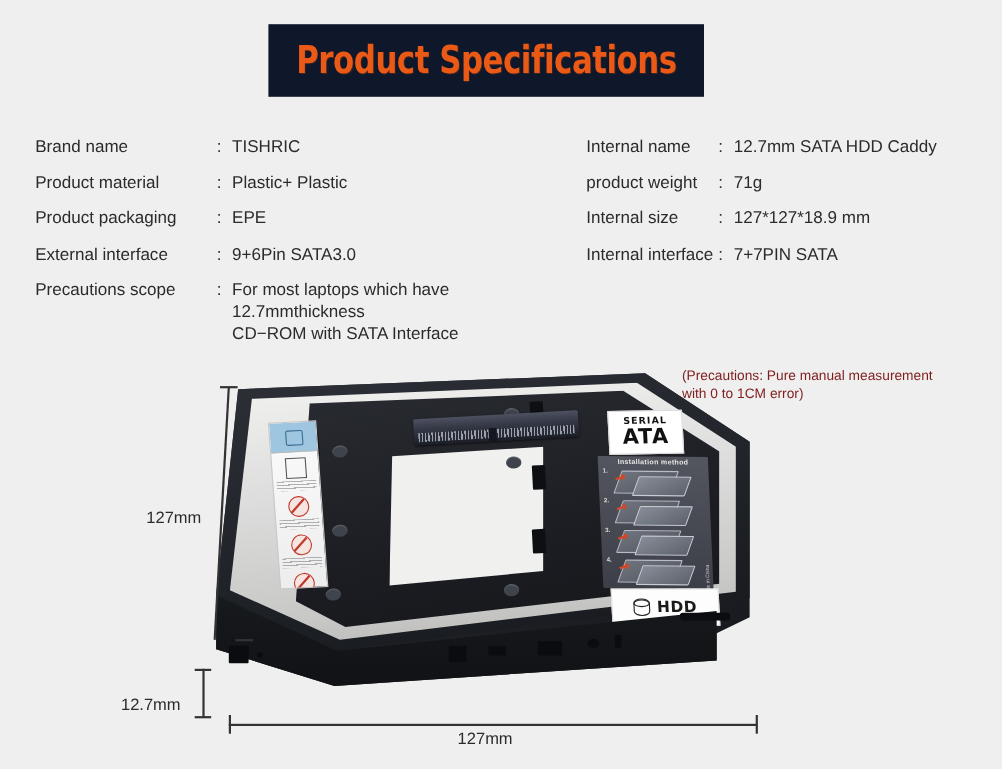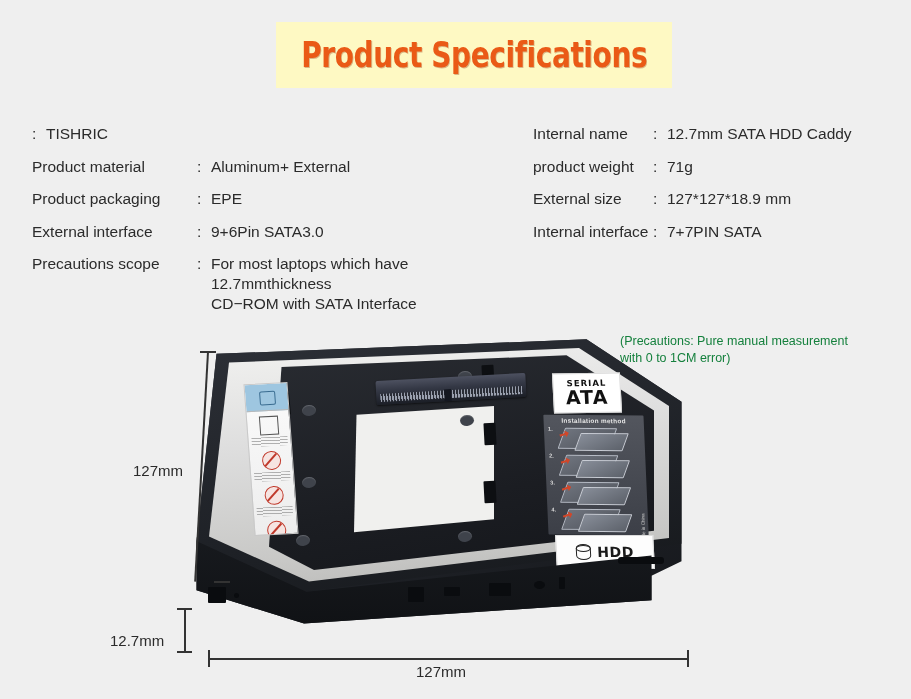--- a/index.html
+++ b/index.html
@@ -11,25 +11,25 @@
     height: 699px;
     background: #efefef;
     font-family: "Liberation Sans", sans-serif;
     overflow: hidden;
     position: relative;
   }
 
   
   #title-banner {
     position: absolute;
-    left: 276px;
+    left: 244px;
     top: 22px;
     width: 396px;
     height: 66px;
-    background: #fef9c3;
+    background: #0f172a;
     display: flex;
     align-items: center;
     justify-content: center;
   }
   #title-text {
     font-family: "DejaVu Sans", sans-serif;
     font-weight: bold;
     font-size: 35px;
     color: #ea5a16;
     letter-spacing: -0.5px;
@@ -67,21 +67,21 @@
   }
 
   
   #precaution-note {
     position: absolute;
     left: 620px;
     top: 333px;
     width: 290px;
     font-size: 12.5px;
     line-height: 17px;
-    color: #15803d;
+    color: #7f1d1d;
     white-space: pre-line;
   }
 
   
   #product-photo {
     position: absolute;
     left: 186px;
     top: 335px;
     width: 520px;
     height: 310px;
@@ -483,28 +483,29 @@
 </head>
 <body>
 
 <div id="title-banner">
   <div id="title-text">Product Specifications</div>
 </div>
 
 <div id="spec-left" class="spec-col">
 
   <div class="spec-row">
+    <span class="spec-label">Brand name</span>
     <span class="spec-colon">:</span>
     <span class="spec-value">TISHRIC</span>
   </div>
 
   <div class="spec-row">
     <span class="spec-label">Product material</span>
     <span class="spec-colon">:</span>
-    <span class="spec-value">Aluminum+ External</span>
+    <span class="spec-value">Plastic+ Plastic</span>
   </div>
 
   <div class="spec-row">
     <span class="spec-label">Product packaging</span>
     <span class="spec-colon">:</span>
     <span class="spec-value">EPE</span>
   </div>
 
   <div class="spec-row">
     <span class="spec-label">External interface</span>
@@ -529,21 +530,21 @@
     <span class="spec-value">12.7mm SATA HDD Caddy</span>
   </div>
 
   <div class="spec-row">
     <span class="spec-label">product weight</span>
     <span class="spec-colon">:</span>
     <span class="spec-value">71g</span>
   </div>
 
   <div class="spec-row">
-    <span class="spec-label">External size</span>
+    <span class="spec-label">Internal size</span>
     <span class="spec-colon">:</span>
     <span class="spec-value">127*127*18.9 mm</span>
   </div>
 
   <div class="spec-row">
     <span class="spec-label">Internal interface</span>
     <span class="spec-colon">:</span>
     <span class="spec-value">7+7PIN SATA</span>
   </div>
 

